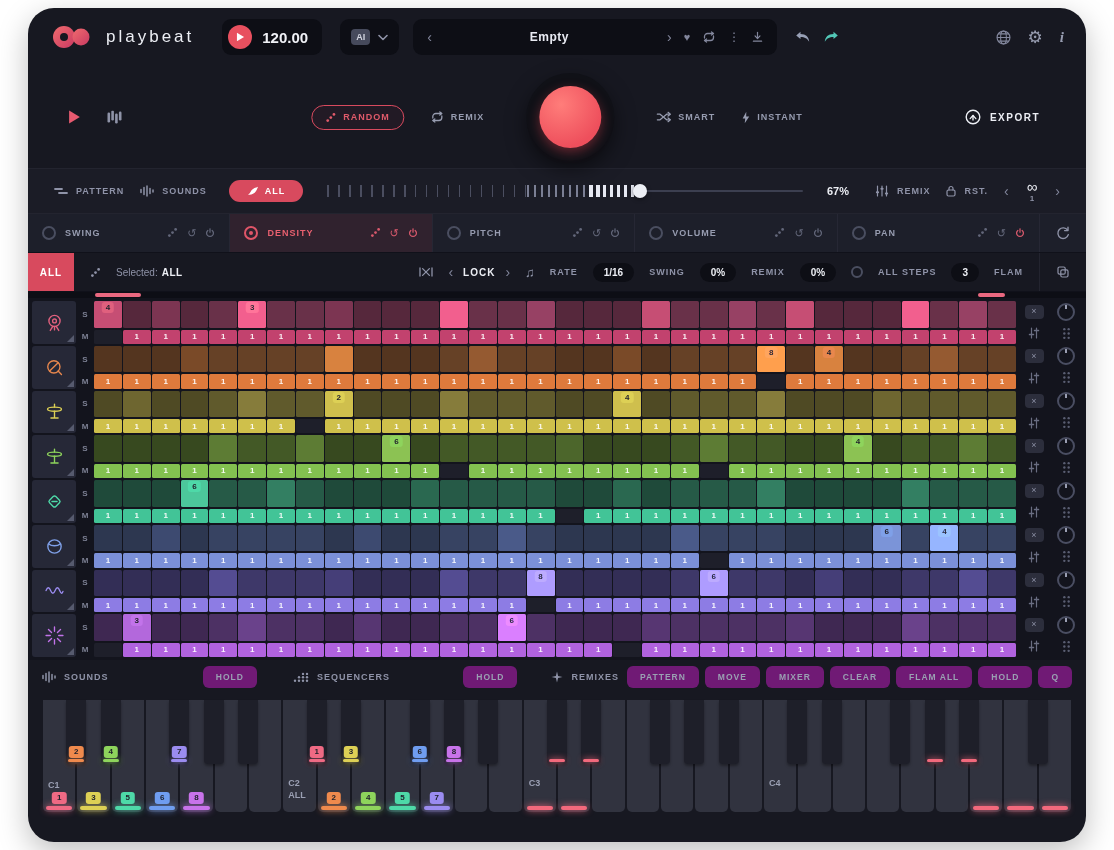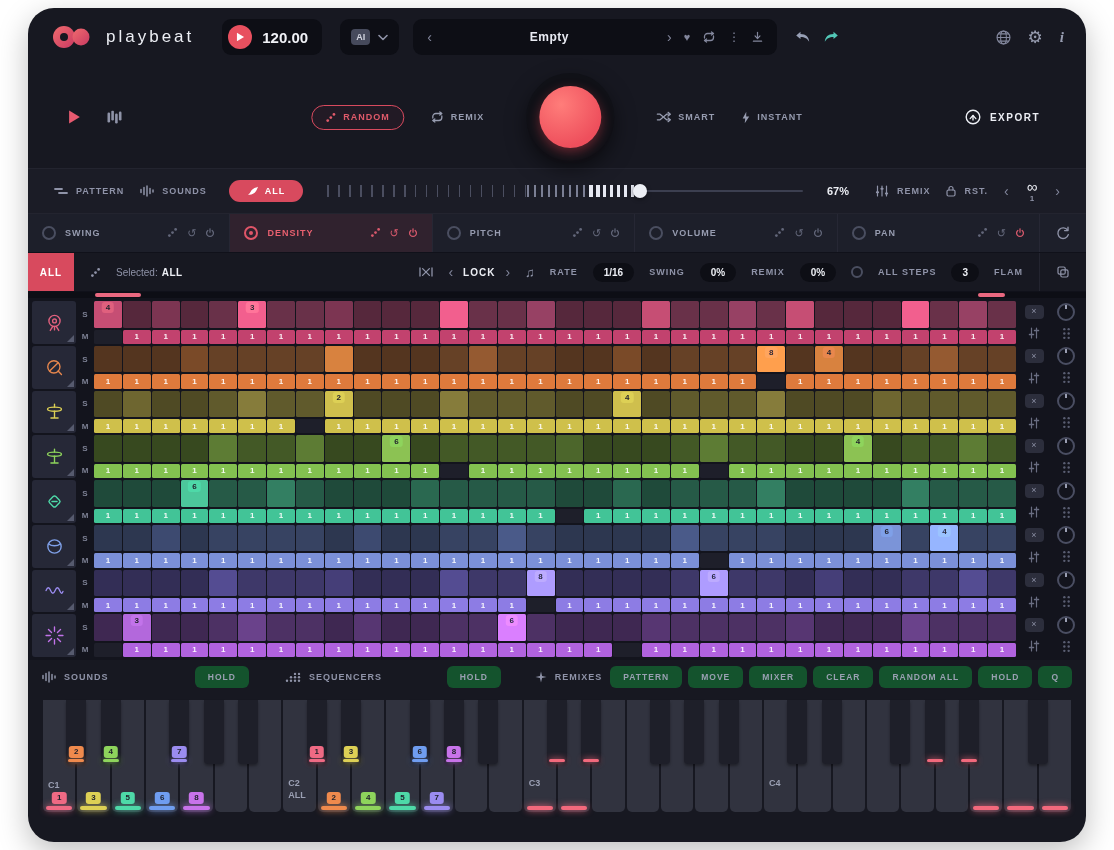--- a/index.html
+++ b/index.html
@@ -108,21 +108,21 @@
   .knob::after{content:"";position:absolute;left:50%;top:0;width:2px;height:4px;background:#9a9eb2;transform:translateX(-50%);}
   .ic-faders{color:#6a6e82;cursor:pointer;display:flex;}
   .ic-dots{color:#5a5e72;cursor:pointer;display:flex;}
 
   
   .bottom-bar{height:34px;display:flex;align-items:center;padding:0 14px;gap:8px;color:#8f93a8;background:#171821;flex:none;}
   .bb-label{display:flex;gap:8px;align-items:center;font-size:9px;font-weight:bold;letter-spacing:1px;}
   .bb-sounds{width:160px;}
   .bb-seq{width:170px;margin-left:28px;}
   .bb-remix{margin-left:26px;}
-  .btn{background:#14532d;border-radius:6px;padding:6px 13px;font-size:8.5px;font-weight:bold;letter-spacing:1px;color:#9aa0b2;cursor:pointer;white-space:nowrap;}
+  .btn{background:#701a75;border-radius:6px;padding:6px 13px;font-size:8.5px;font-weight:bold;letter-spacing:1px;color:#9aa0b2;cursor:pointer;white-space:nowrap;}
   .bb-btns{margin-left:auto;display:flex;gap:6px;align-items:center;}
 
   
   .kb-wrap{height:112px;padding:6px 14px 30px;flex:none;}
   .kb{position:relative;height:100%;}
   .wkey{position:absolute;top:0;bottom:0;background:#31333f;border-radius:0 0 5px 5px;cursor:pointer;}
   .wkey .strip,.bkey .strip{position:absolute;left:3px;right:3px;bottom:2px;height:4px;border-radius:2px;}
   .wkey .num,.bkey .num{position:absolute;bottom:8px;left:50%;transform:translateX(-50%);color:#20222c;font-size:8px;font-weight:bold;padding:1px 5px;border-radius:3px;line-height:1.2;}
   .wkey .olabel{position:absolute;bottom:24px;left:5px;color:#9ba0b4;font-size:9px;font-weight:bold;}
   .wkey .osub{position:absolute;bottom:12px;left:5px;color:#9ba0b4;font-size:9px;font-weight:bold;}
@@ -1433,21 +1433,21 @@
             <path d="M6 0.5 L7.1 4.9 L11.5 6 L7.1 7.1 L6 11.5 L4.9 7.1 L0.5 6 L4.9 4.9 Z" fill="currentColor"></path>
           </svg>
         </span>
       <span>REMIXES</span>
     </span>
     <span class="bb-btns">
       <span class="btn">PATTERN</span>
       <span class="btn">MOVE</span>
       <span class="btn">MIXER</span>
       <span class="btn">CLEAR</span>
-      <span class="btn">RANDOM ALL</span>
+      <span class="btn">FLAM ALL</span>
       <span class="btn">HOLD</span>
       <span class="btn btn-q">Q</span>
     </span>
   </div>
 
   <div class="kb-wrap">
     <div class="kb" id="kb">
         <div class="wkey has-num" style="left: calc(0% + 1px); width: calc(3.33333% - 2px);">
           <span class="olabel">C1</span>
           <span class="num" style="background: rgb(239, 106, 132);">1</span>

